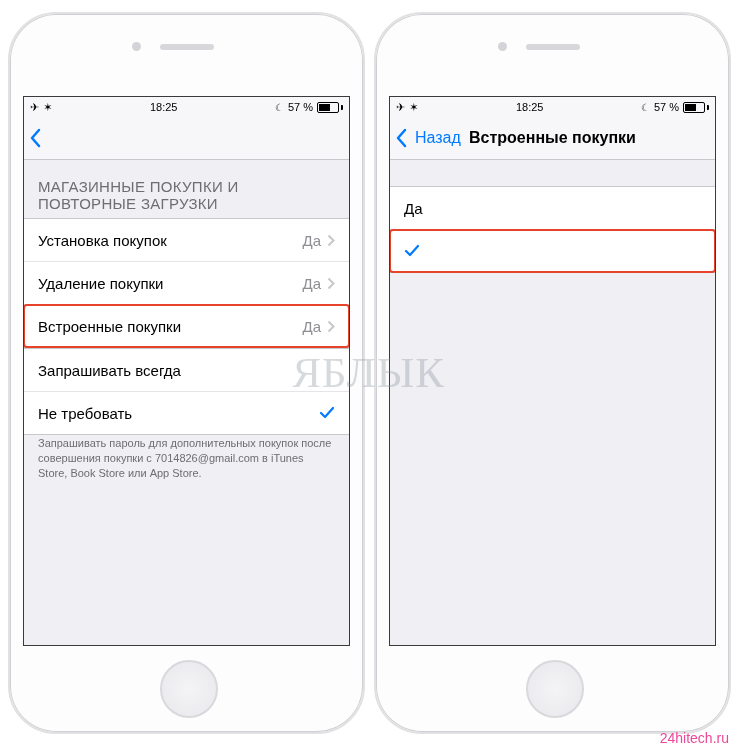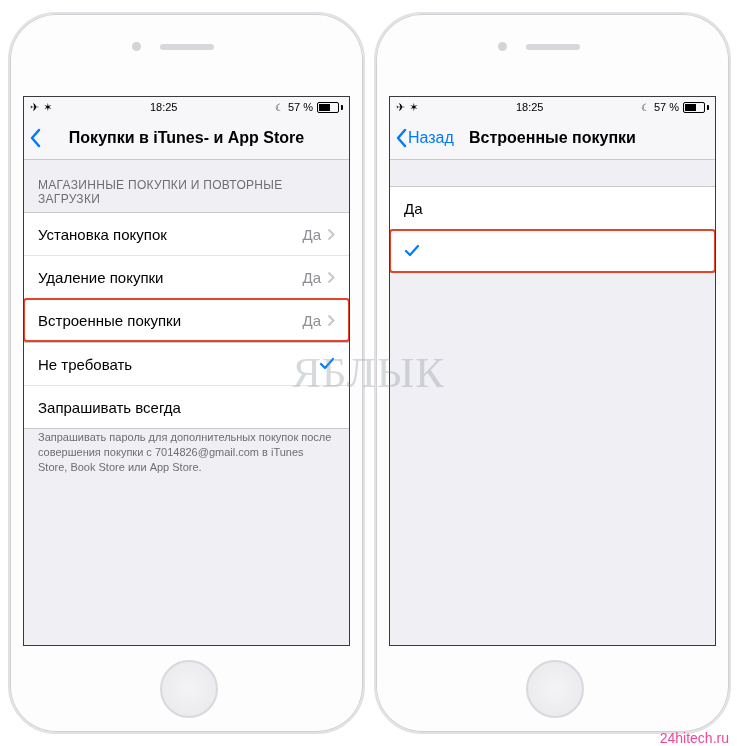--- a/index.html
+++ b/index.html
@@ -13,24 +13,24 @@
 .screen{position:absolute;top:82px;left:13px;right:13px;bottom:86px;border:1px solid #3a3a3a;background:#efeff4;overflow:hidden;font-size:14px;color:#000;}
 .statusbar{height:20px;background:#f7f7f9;display:flex;align-items:center;justify-content:space-between;padding:0 6px;font-size:11px;color:#000;}
 .sb-left,.sb-right{display:flex;align-items:center;gap:4px;}
 .sb-right{color:#000;}
 .battery{display:inline-flex;align-items:center;gap:2px;}
 .batt-body{width:20px;height:9px;border:1px solid #000;border-radius:2px;position:relative;}
 .batt-fill{position:absolute;left:1px;top:1px;bottom:1px;width:55%;background:#000;}
 .batt-tip{width:2px;height:5px;background:#000;border-radius:0 1px 1px 0;}
 .moon{font-size:10px;}
 .navbar{height:42px;background:#f7f7f9;border-bottom:1px solid #c8c8cc;display:flex;align-items:center;position:relative;}
-.back{display:flex;align-items:center;color:#007aff;font-size:16px;padding-left:4px;}
+.back{display:flex;align-items:center;color:#007aff;font-size:16px;padding-left:4px;gap:7px;}
 .back svg{width:14px;height:20px;}
 .nav-title{position:absolute;left:0;right:0;text-align:center;font-weight:600;font-size:16px;pointer-events:none;}
-.section-header{padding:18px 14px 6px;font-size:12px;color:#6d6d72;text-transform:uppercase;letter-spacing:0.3px;}
+.section-header{padding:18px 14px 6px;font-size:15px;color:#6d6d72;text-transform:uppercase;letter-spacing:0.3px;}
 .cell-group{background:#fff;border-top:1px solid #c8c8cc;border-bottom:1px solid #c8c8cc;}
 .cell{display:flex;align-items:center;height:42px;padding:0 14px;border-top:1px solid #e5e5e8;position:relative;}
 .cell:first-child{border-top:none;}
 .cell-label{flex:1;font-size:15px;color:#000;}
 .cell-value{font-size:15px;color:#8e8e93;margin-right:6px;}
 .chevron{color:#c7c7cc;}
 .chevron svg{width:8px;height:13px;display:block;}
 .hl{position:absolute;border:2px solid #e7432a;border-radius:4px;pointer-events:none;}
 .hl1{left:-1px;right:-1px;top:-1px;bottom:-1px;}
 .footer-note{padding:1px 14px;font-size:11px;color:#6d6d72;line-height:1.35;}
@@ -63,21 +63,20 @@
               <span class="batt-tip"></span>
           </span>
         </div>
       </div>
       <div class="navbar">
         <div class="back">
           <svg viewBox="0 0 12 20">
               <polyline points="10,2 3,10 10,18" fill="none" stroke="#007aff" stroke-width="2.5" stroke-linecap="round" stroke-linejoin="round"></polyline>
             </svg>
         </div>
-        <div class="nav-title">Покупки в iTunes- и App Store</div>
       </div>
 
       <div class="section-header">МАГАЗИННЫЕ ПОКУПКИ И ПОВТОРНЫЕ ЗАГРУЗКИ</div>
       <div class="cell-group">
         <div class="cell">
           <div class="cell-label">Установка покупок</div>
           <div class="cell-value">Да</div>
           <span class="chevron">
               <svg viewBox="0 0 8 13">
                 <polyline points="1.5,1.5 6.5,6.5 1.5,11.5" fill="none" stroke="#c7c7cc" stroke-width="2"></polyline>
@@ -100,29 +99,29 @@
               <svg viewBox="0 0 8 13">
                 <polyline points="1.5,1.5 6.5,6.5 1.5,11.5" fill="none" stroke="#c7c7cc" stroke-width="2"></polyline>
               </svg>
             </span>
           <div class="hl hl1"></div>
         </div>
       </div>
 
       <div class="cell-group">
         <div class="cell">
+          <div class="cell-label">Запрашивать всегда</div>
+        </div>
+        <div class="cell">
           <div class="cell-label">Не требовать</div>
           <span class="check">
               <svg viewBox="0 0 16 14">
                 <polyline points="2,7 6,11 14,2" fill="none" stroke="#007aff" stroke-width="2.2" stroke-linecap="round" stroke-linejoin="round"></polyline>
               </svg>
             </span>
-        </div>
-        <div class="cell">
-          <div class="cell-label">Запрашивать всегда</div>
         </div>
       </div>
       <div class="footer-note">Запрашивать пароль для дополнительных покупок после совершения покупки с 7014826@gmail.com в iTunes Store, Book Store или App Store.</div>
     </div>
     <div class="home"></div>
   </div>
 
   <div class="phone right">
     <div class="cam"></div>
     <div class="speaker"></div>

